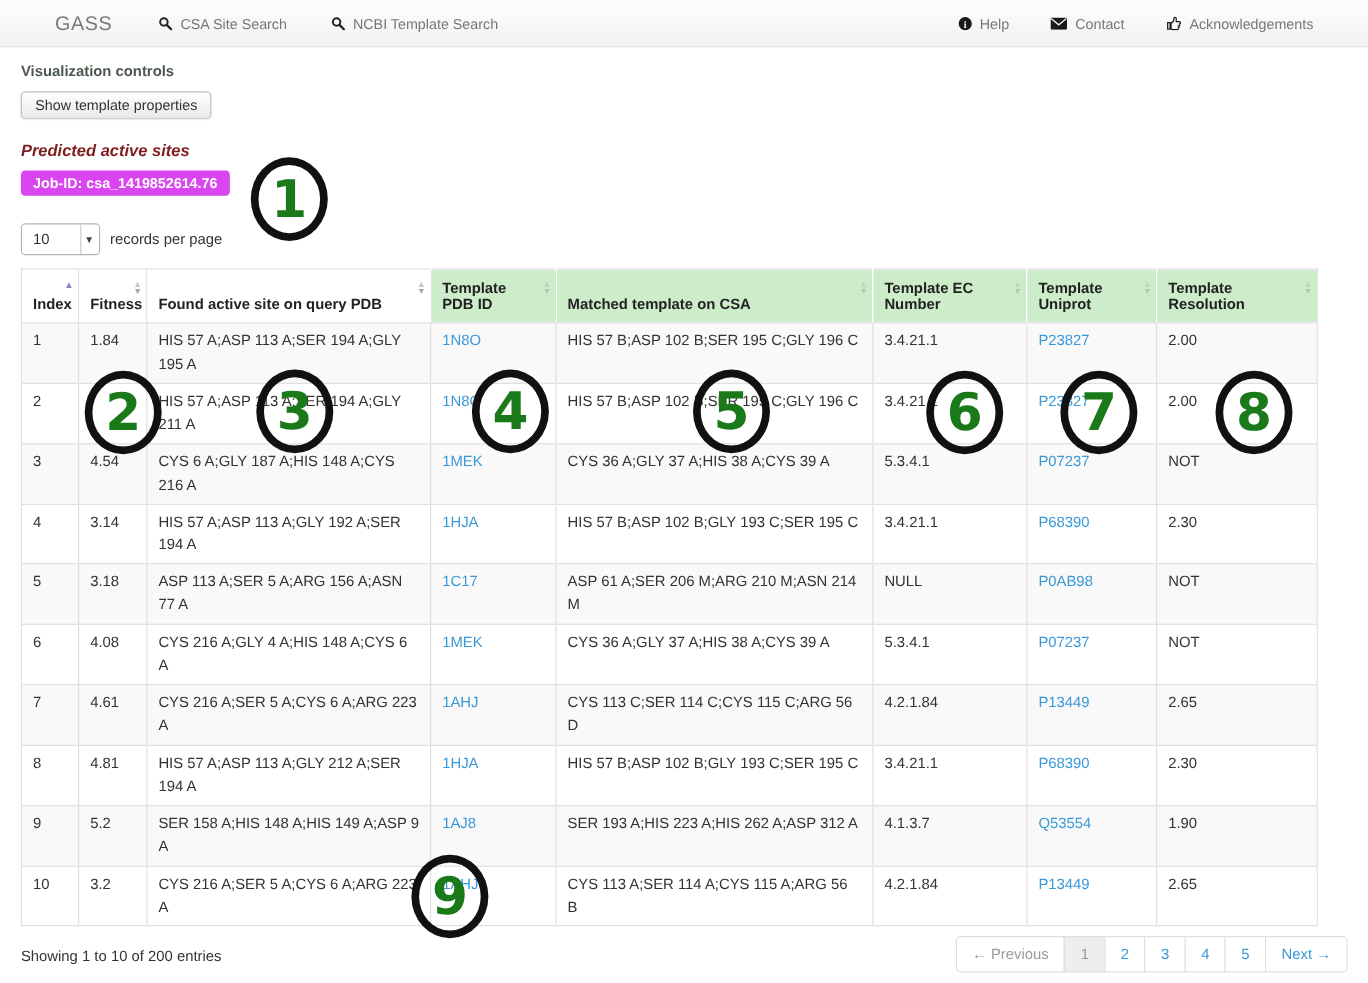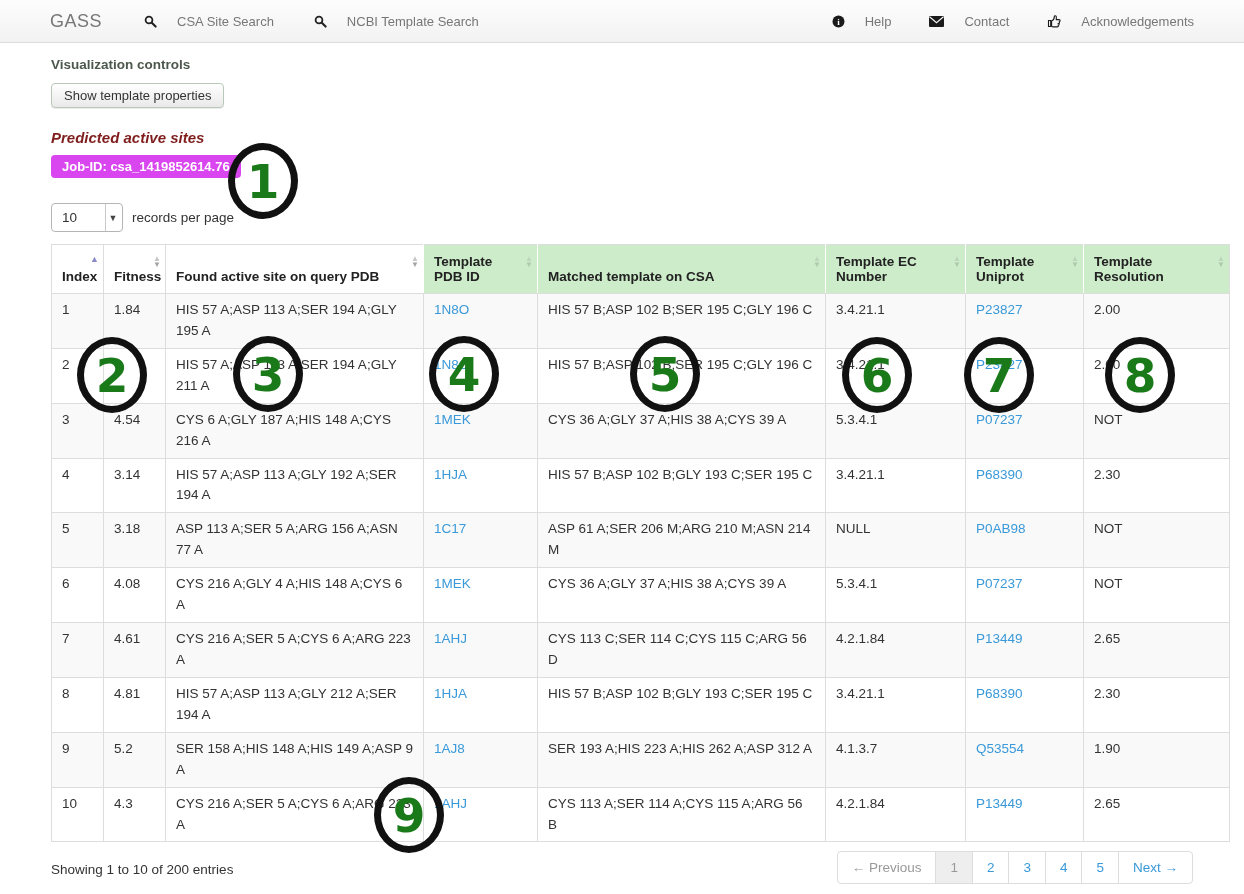--- a/index.html
+++ b/index.html
@@ -4,27 +4,27 @@
 <style>
   * { margin:0; padding:0; box-sizing:border-box; }
   html,body { background:#fff; }
   body { font-family:"Liberation Sans","DejaVu Sans",sans-serif; color:#333; }
   .page { position:relative; width:1244px; height:894px; background:#fff; overflow:hidden; }
 
   
   .navbar { height:43px; background:linear-gradient(#fdfdfd,#f2f2f2); border-bottom:1px solid #dcdcdc;
             display:flex; align-items:center; padding:0 50px; }
   .brand { font-size:18px; color:#777; margin-right:42px; letter-spacing:0.5px; }
-  .nav-item { display:flex; align-items:center; gap:20px; font-size:13px; color:#777; margin-right:40px; cursor:pointer; }
+  .nav-item { display:flex; align-items:center; gap:7px; font-size:13px; color:#777; margin-right:40px; cursor:pointer; }
   .nav-right { margin-left:auto; display:flex; align-items:center; }
   .nav-right .nav-item { margin-right:0; margin-left:38px; }
   .nav-icon { display:inline-flex; align-items:center; }
 
   
-  .content { padding:14px 51px 0; }
+  .content { padding:14px 19px 0; }
   .viz-title { font-size:13.5px; font-weight:bold; color:#4c584c; margin-bottom:11px; }
   .btn-default { display:inline-block; font-size:13px; color:#333; padding:4px 12px; border:1px solid #b9c9b9;
                  border-radius:4px; background:linear-gradient(#ffffff,#e9e9e9); box-shadow:0 1px 1px rgba(0,0,0,.08); cursor:pointer; }
   .predicted-title { margin-top:21px; font-size:15px; font-weight:bold; font-style:italic; color:#7f1d1d; }
   .job-badge { display:inline-block; margin-top:9px; background:#d946ef; color:#fff; font-weight:bold; font-size:13px;
                padding:4px 11px; border-radius:4px; }
 
   
   .table-controls { margin-top:25px; display:flex; justify-content:space-between; align-items:center; }
   .rpp { display:flex; align-items:center; gap:9px; font-size:13.5px; }
@@ -276,21 +276,21 @@
             <td>5.2</td>
             <td>SER 158 A;HIS 148 A;HIS 149 A;ASP 9 A</td>
             <td><span class="cell-link">1AJ8</span></td>
             <td>SER 193 A;HIS 223 A;HIS 262 A;ASP 312 A</td>
             <td>4.1.3.7</td>
             <td><span class="cell-link">Q53554</span></td>
             <td>1.90</td>
           </tr>
           <tr>
             <td>10</td>
-            <td>4.3</td>
+            <td>3.2</td>
             <td>CYS 216 A;SER 5 A;CYS 6 A;ARG 223 A</td>
             <td><span class="cell-link">1AHJ</span></td>
             <td>CYS 113 A;SER 114 A;CYS 115 A;ARG 56 B</td>
             <td>4.2.1.84</td>
             <td><span class="cell-link">P13449</span></td>
             <td>2.65</td>
           </tr>
         </tbody>
     </table>
 

